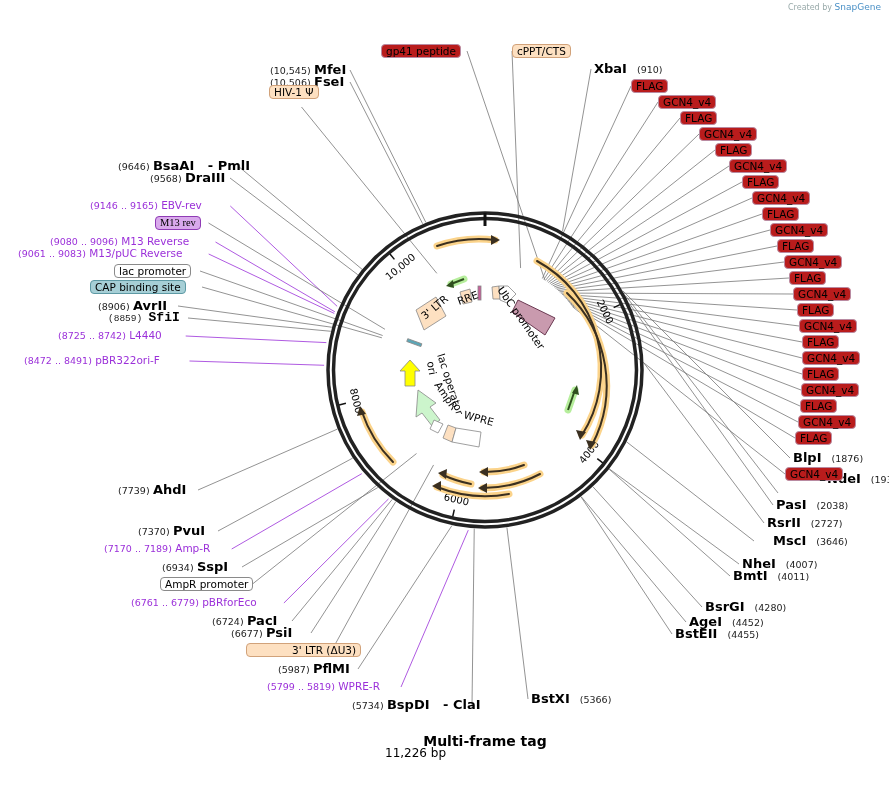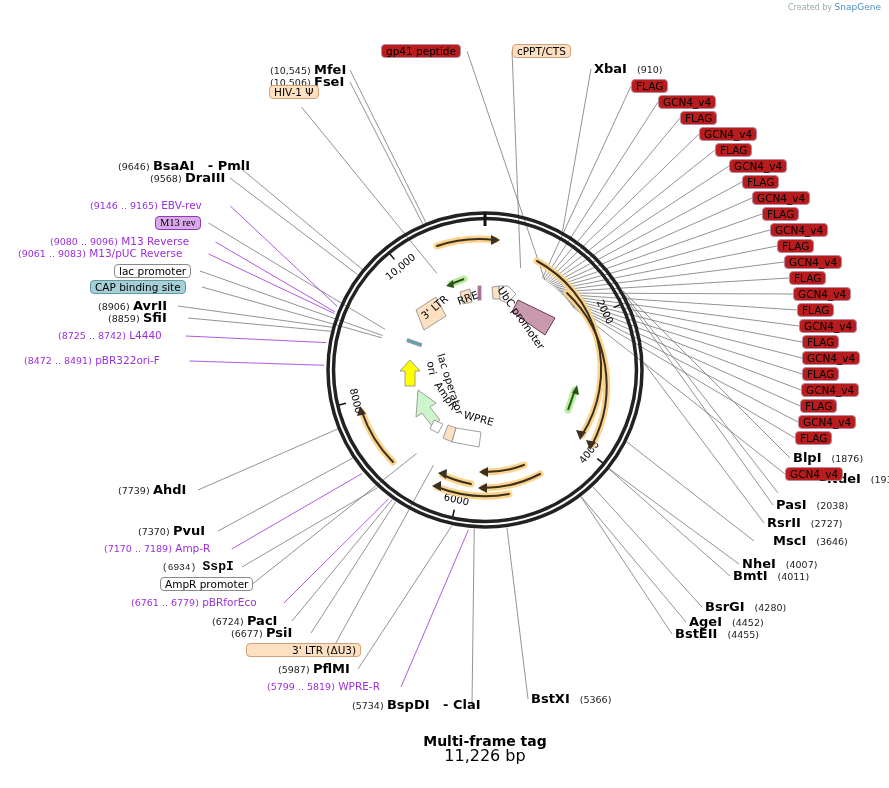--- a/index.html
+++ b/index.html
@@ -12,21 +12,21 @@
   .primer .pos{color:#9b30d9;}
   .box{position:absolute;white-space:nowrap;font-size:10.5px;line-height:12px;padding:0 4px;border-radius:4px;border:1px solid #999;}
   .box.pink{background:#b91c1c;border-color:#b98ba2;}
   .box.peach{background:#fde0c1;border-color:#d1a27a;}
   .box.white{background:#fff;border-color:#8a8a8a;}
   .box.teal{background:#a6cfd6;border-color:#5d99a4;}
   .box.violet{background:#d9a9ec;border-color:#8f3bb5;font-family:Liberation Serif, serif;}
   #credit{position:absolute;right:8px;top:2px;font-size:8px;color:#9aa;}
   #credit b{color:#4a90c6;font-weight:normal;font-size:9px;}
   #title{position:absolute;left:385px;top:733px;width:200px;text-align:center;font-weight:bold;font-size:14px;}
-  #length{position:absolute;left:385px;top:746px;width:200px;text-align:center;font-size:16px;}
+  #length{position:absolute;left:385px;top:746px;width:200px;font-size:12px;}
   .inner{font-size:10.5px;fill:#000;font-family:"DejaVu Sans",sans-serif;}
 </style>
 </head>
 <body>
 
 <svg id="map" width="889" height="788">
   <g id="leaders">
       <line x1="350" y1="70" x2="425.85309852227164" y2="222.4105557785927" stroke="#777" stroke-width="0.8"></line>
       <line x1="350" y1="82" x2="422.6458216315968" y2="223.73668799045555" stroke="#777" stroke-width="0.8"></line>
       <line x1="238" y1="166" x2="362.01550985940696" y2="269.2239354565859" stroke="#777" stroke-width="0.8"></line>
@@ -180,24 +180,24 @@
 </svg>
 
 <div id="credit"><span>Created by</span> <b>SnapGene</b></div>
 
 <div id="labels">
     <div class="lbl" style="left: 270px; top: 63px;"><span class="pos">(10,545)</span> <span class="enz">MfeI</span></div>
     <div class="lbl" style="left: 270px; top: 75px;"><span class="pos">(10,506)</span> <span class="enz">FseI</span></div>
     <div class="lbl" style="left: 118px; top: 159px;"><span class="pos">(9646)</span> <span class="enz">BsaAI</span><span class="enz" style="white-space: pre;">   - PmlI</span></div>
     <div class="lbl" style="left: 150px; top: 171px;"><span class="pos">(9568)</span> <span class="enz">DraIII</span></div>
     <div class="lbl" style="left: 98px; top: 299px;"><span class="pos">(8906)</span> <span class="enz">AvrII</span></div>
-    <div class="lbl" style="left: 108px; top: 311px;"><span class="pos">(8859)</span> <span class="enz">SfiI</span></div>
+    <div class="lbl" style="left: 108px; top: 311px; font-family: Liberation Mono, monospace;"><span class="pos">(8859)</span> <span class="enz">SfiI</span></div>
     <div class="lbl" style="left: 118px; top: 483px;"><span class="pos">(7739)</span> <span class="enz">AhdI</span></div>
     <div class="lbl" style="left: 138px; top: 524px;"><span class="pos">(7370)</span> <span class="enz">PvuI</span></div>
-    <div class="lbl" style="left: 162px; top: 560px; font-family: Liberation Mono, monospace;"><span class="pos">(6934)</span> <span class="enz">SspI</span></div>
+    <div class="lbl" style="left: 162px; top: 560px;"><span class="pos">(6934)</span> <span class="enz">SspI</span></div>
     <div class="lbl" style="left: 212px; top: 614px;"><span class="pos">(6724)</span> <span class="enz">PacI</span></div>
     <div class="lbl" style="left: 231px; top: 626px;"><span class="pos">(6677)</span> <span class="enz">PsiI</span></div>
     <div class="lbl" style="left: 278px; top: 662px;"><span class="pos">(5987)</span> <span class="enz">PflMI</span></div>
     <div class="lbl" style="left: 352px; top: 698px;"><span class="pos">(5734)</span> <span class="enz">BspDI</span><span class="enz" style="white-space: pre;">   - ClaI</span></div>
     <div class="lbl" style="left: 594px; top: 62px;"><span class="enz">XbaI</span>&nbsp;&nbsp;&nbsp;<span class="pos">(910)</span></div>
     <div class="lbl" style="left: 793px; top: 451px;"><span class="enz">BlpI</span>&nbsp;&nbsp;&nbsp;<span class="pos">(1876)</span></div>
     <div class="lbl" style="left: 781px; top: 472px; margin-left: 46px;"><span class="enz">NdeI</span>&nbsp;&nbsp;&nbsp;<span class="pos">(1937)</span></div>
     <div class="lbl" style="left: 776px; top: 498px;"><span class="enz">PasI</span>&nbsp;&nbsp;&nbsp;<span class="pos">(2038)</span></div>
     <div class="lbl" style="left: 767px; top: 516px;"><span class="enz">RsrII</span>&nbsp;&nbsp;&nbsp;<span class="pos">(2727)</span></div>
     <div class="lbl" style="left: 757px; top: 534px; margin-left: 16px;"><span class="enz">MscI</span>&nbsp;&nbsp;&nbsp;<span class="pos">(3646)</span></div>

